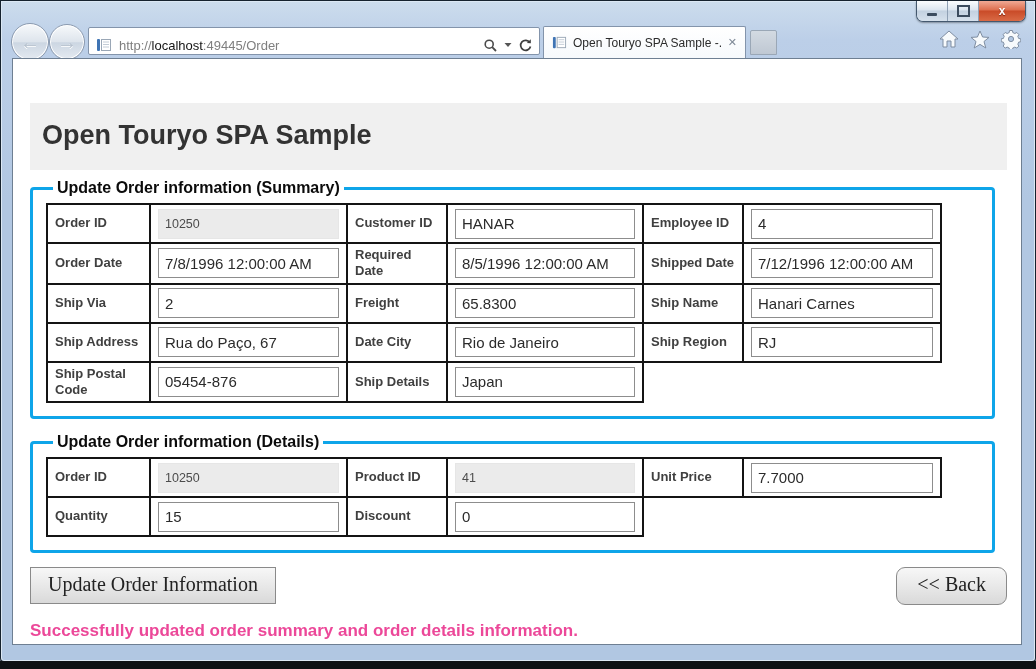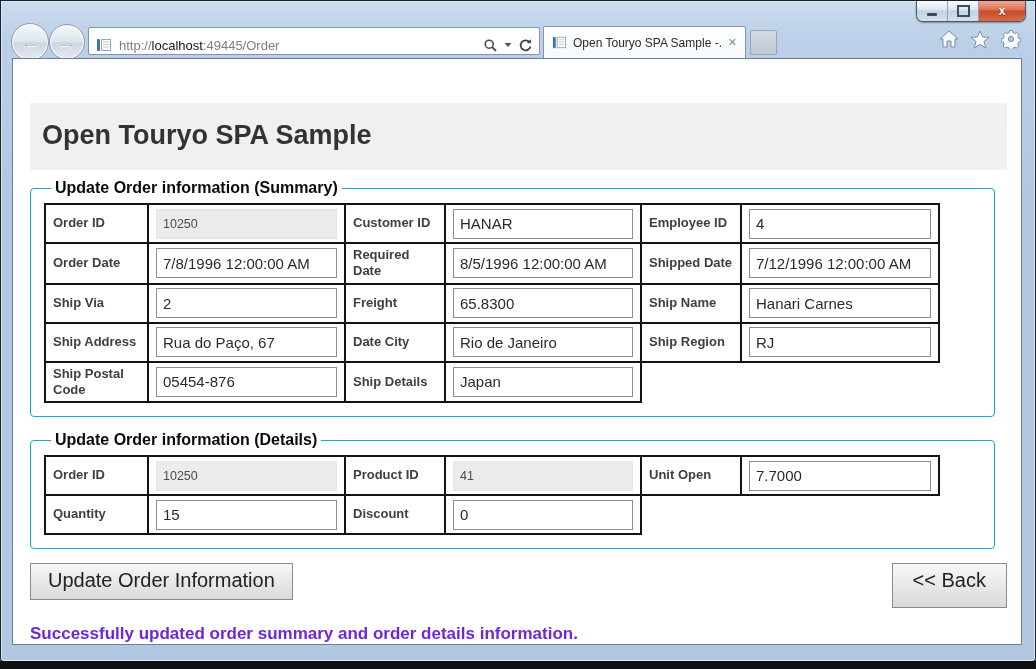--- a/index.html
+++ b/index.html
@@ -78,48 +78,48 @@
     position:absolute;left:12px;right:14px;top:58px;bottom:17px;
     background:#fff;border:1px solid #6e7f92;box-sizing:border-box;
     overflow:hidden;
   }
   .page{position:relative;padding:16px 14px 0 17px;}
 
   .masthead{background:#f0f0f0;padding:17px 12px 19px 12px;margin-top:28px;}
   .masthead h1{margin:0;font-size:27px;font-weight:bold;color:#333;letter-spacing:0;}
 
   fieldset.group{
-    margin:9px 12px 0 0;border:1px solid #0ea5e9;border-radius:4px;
+    margin:9px 12px 0 0;border:3px solid #0ea5e9;border-radius:4px;
     padding:2px 12px 13px 13px;
   }
   fieldset.group legend{font-weight:bold;font-size:16px;color:#0b0b0b;padding:0 4px;margin-left:7px;}
 
   table.form{border-collapse:collapse;table-layout:fixed;margin-top:4px;}
   table.form td{border:2px solid #141414;padding:3px 7px;height:31px;box-sizing:content-box;vertical-align:middle;}
   td.lbl{font-size:13px;font-weight:bold;color:#404040;line-height:1.25;}
   td.val{padding:4px 8px;}
   input.field{
     display:block;width:100%;box-sizing:border-box;height:27px;
     border:1px solid #8d8d8d;padding:14px 6px;font-size:15px;color:#2b2b2b;
     font-family:"Liberation Sans","DejaVu Sans",sans-serif;background:#fff;
   }
   input.field.ro{
     background:#ebebeb;border-color:#e6e6e6;font-size:12.5px;color:#4c4c4c;
   }
 
   .actions{display:flex;justify-content:space-between;align-items:flex-start;margin-top:14px;}
   button.btn{
-    font-family:Liberation Sans, sans-serif;
+    font-family:Liberation Serif, serif;
     font-size:20px;color:#222;
     background:linear-gradient(180deg,#f7f7f7 0%,#e7e7e7 55%,#d9d9d9 100%);
     border:1px solid #8a8a8a;padding:5px 17px 7px 17px;
   }
-  button.btn-back{padding:5px 20px 15px 20px;}
-
-  .message{margin-top:16px;font-size:17px;font-weight:bold;color:#6d28d9;}
+  button.btn-back{padding:5px 20px 8px 20px;border-radius:9px;}
+
+  .message{margin-top:16px;font-size:17px;font-weight:bold;color:#ec4899;}
   .red-underline{margin-top:5px;margin-left:-7px;width:617px;height:5px;background:#cb1a0e;border-radius:3px;}
 </style>
 </head>
 <body>
 
 <div class="window">
 
   <div class="win-controls">
     <div class="win-btn">
         <span class="glyph-min"></span>
@@ -294,21 +294,21 @@
           <tbody>
               <tr>
             <td class="lbl">Order ID</td>
             <td class="val">
                   <input class="field ro" readonly="" value="10250" style="">
                 </td>
             <td class="lbl">Product ID</td>
             <td class="val">
                   <input class="field ro" readonly="" value="41" style="">
                 </td>
-            <td class="lbl">Unit Open</td>
+            <td class="lbl">Unit Price</td>
             <td class="val">
                   <input class="field" value="7.7000" style="">
                 </td>
           </tr>
           <tr>
             <td class="lbl">Quantity</td>
             <td class="val">
                   <input class="field" value="15" style="">
                 </td>
             <td class="lbl">Discount</td>

